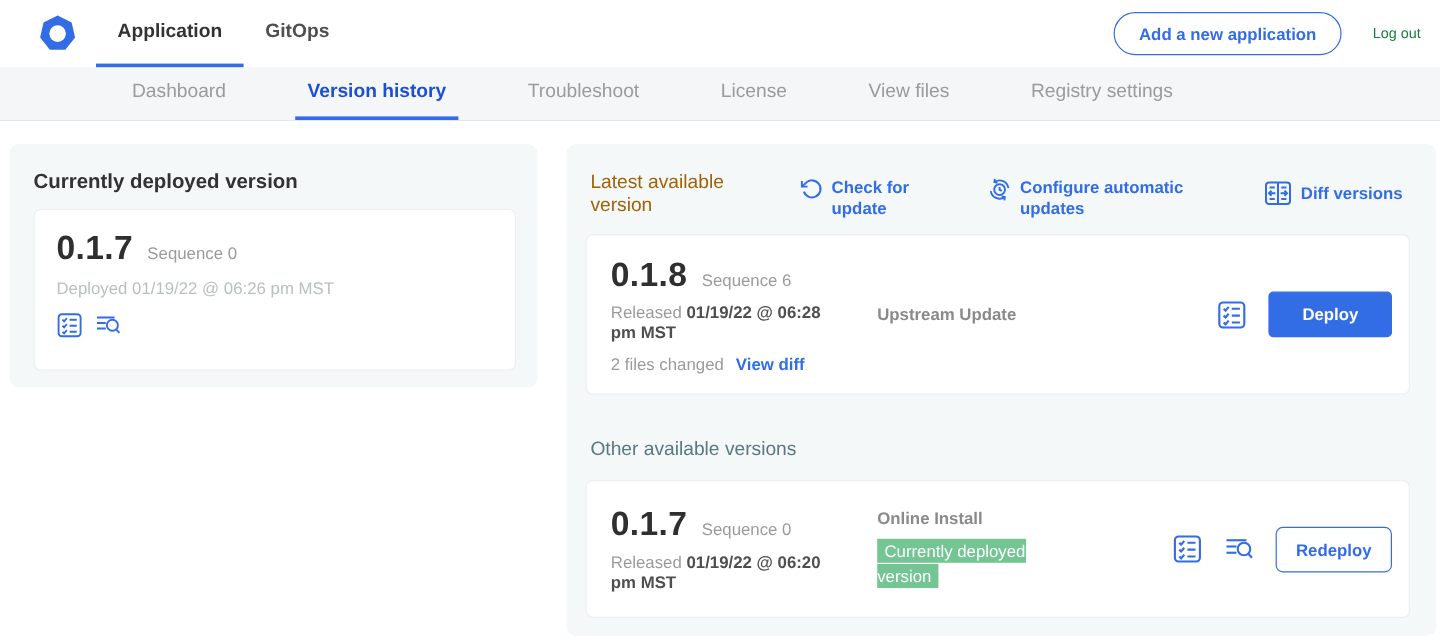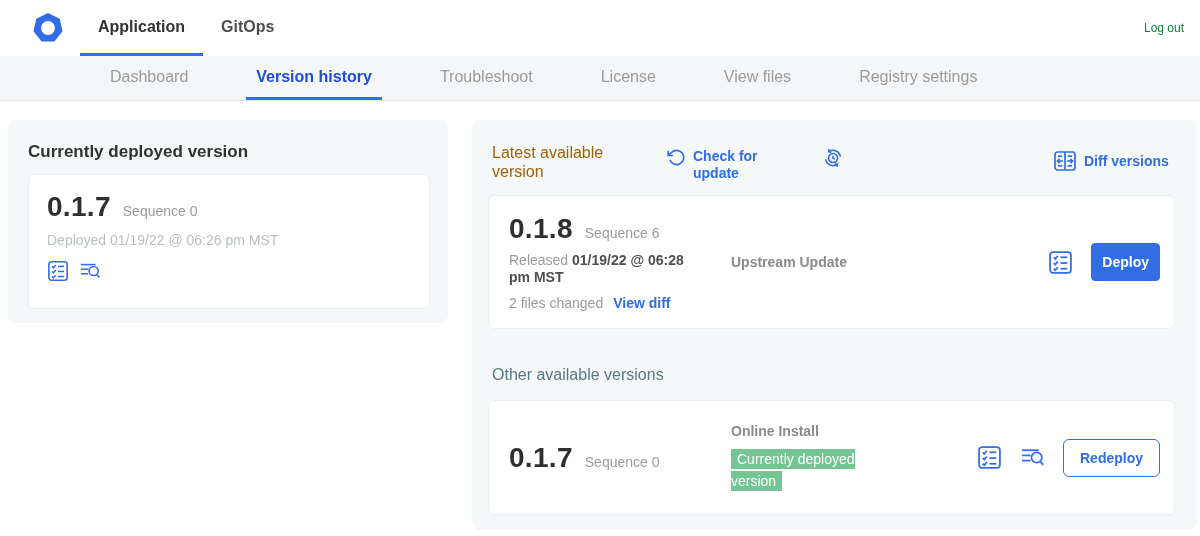--- a/index.html
+++ b/index.html
@@ -126,21 +126,21 @@
   }
   .ver-actions { display: flex; align-items: center; gap: 18px; flex: none; }
   .other-title {
     position: absolute; left: 20px; top: 246px;
     font-size: 16px; color: #577981;
   }
   .deploy-btn {
     background: #326de6; border: 1px solid #326de6; color: #fff;
     font-family: "Liberation Sans", sans-serif;
     font-size: 14px; font-weight: 700;
-    border-radius: 4px; padding: 10px 10px; cursor: pointer;
+    border-radius: 4px; padding: 10px 27px; cursor: pointer;
   }
   .redeploy-btn {
     background: #fff; border: 1px solid #326de6; color: #326de6;
     font-family: "Liberation Sans", sans-serif;
     font-size: 14px; font-weight: 700;
     border-radius: 6px; padding: 10px 16px; cursor: pointer;
   }
 </style>
 </head>
 <body>
@@ -154,20 +154,21 @@
   </div>
   <div class="header-tabs">
     <div class="header-tab active">
       <span>Application</span>
     </div>
     <div class="header-tab">
       <span>GitOps</span>
     </div>
   </div>
   <div class="header-right">
+    <button class="add-app-btn">Add a new application</button>
     <span class="logout">Log out</span>
   </div>
 </div>
 
 <div class="subnav">
   <div class="subnav-item">Dashboard</div>
   <div class="subnav-item active">Version history</div>
   <div class="subnav-item">Troubleshoot</div>
   <div class="subnav-item">License</div>
   <div class="subnav-item">View files</div>
@@ -227,20 +228,21 @@
       <span class="action-icon">
         <svg width="20" height="20" viewBox="0 0 24 24" fill="none" stroke="#326de6" stroke-width="1.9">
           <circle cx="12" cy="12" r="5.4"></circle>
           <polyline points="12,9.3 12,12.3 14.3,13.3"></polyline>
           <path d="M 20.8 10.5 A 9 9 0 0 0 7 4.3"></path>
           <polyline points="7.2,1.2 6.8,4.5 10,5.1"></polyline>
           <path d="M 3.2 13.5 A 9 9 0 0 0 17 19.7"></path>
           <polyline points="16.8,22.8 17.2,19.5 14,18.9"></polyline>
         </svg>
       </span>
+      <span class="label">Configure automatic updates</span>
     </div>
 
     <div class="rp-action act-diff">
       <span class="action-icon">
         <svg width="24" height="24" viewBox="0 0 24 24" fill="none" stroke="#326de6" stroke-width="1.7">
           <rect x="2" y="3" width="20" height="18" rx="2.5"></rect>
           <line x1="12" y1="3" x2="12" y2="21"></line>
           <line x1="5" y1="7.2" x2="9.3" y2="7.2"></line>
             <line x1="14.7" y1="7.2" x2="19" y2="7.2"></line>
           <line x1="5" y1="16.8" x2="9.3" y2="16.8"></line>
@@ -288,20 +290,24 @@
     </div>
 
     <div class="other-title">Other available versions</div>
 
     <div class="card ver-card other-card">
       <div class="ver-left">
         <div class="version-row">
           <span class="version-num">0.1.7</span>
           <span class="sequence">Sequence 0</span>
         </div>
+        <div class="released">
+          <span>Released</span>
+          <b>01/19/22 @ 06:20 pm MST</b>
+        </div>
       </div>
       <div class="ver-mid">
         <div class="source-label">Online Install</div>
         <div class="badge-wrap">
           <span class="deployed-badge">Currently deployed version</span>
         </div>
       </div>
       <div class="ver-actions">
         <button class="icon-btn">
           <svg width="25" height="25" viewBox="0 0 24 24" fill="none" stroke="#326de6" stroke-width="1.7">

